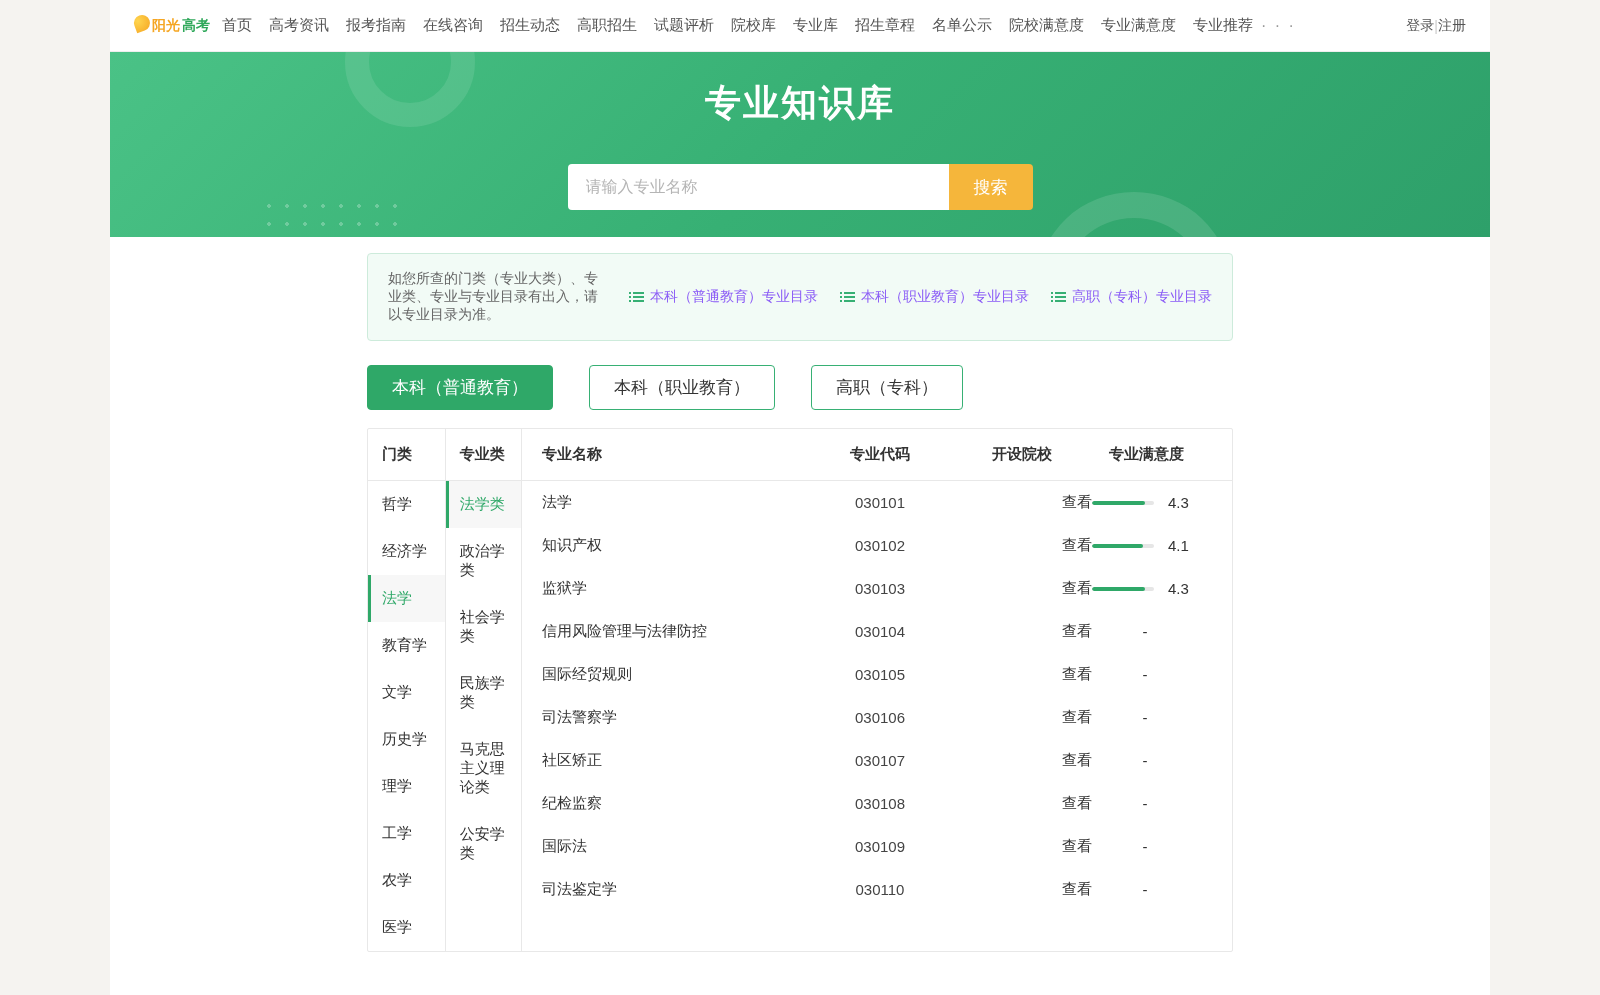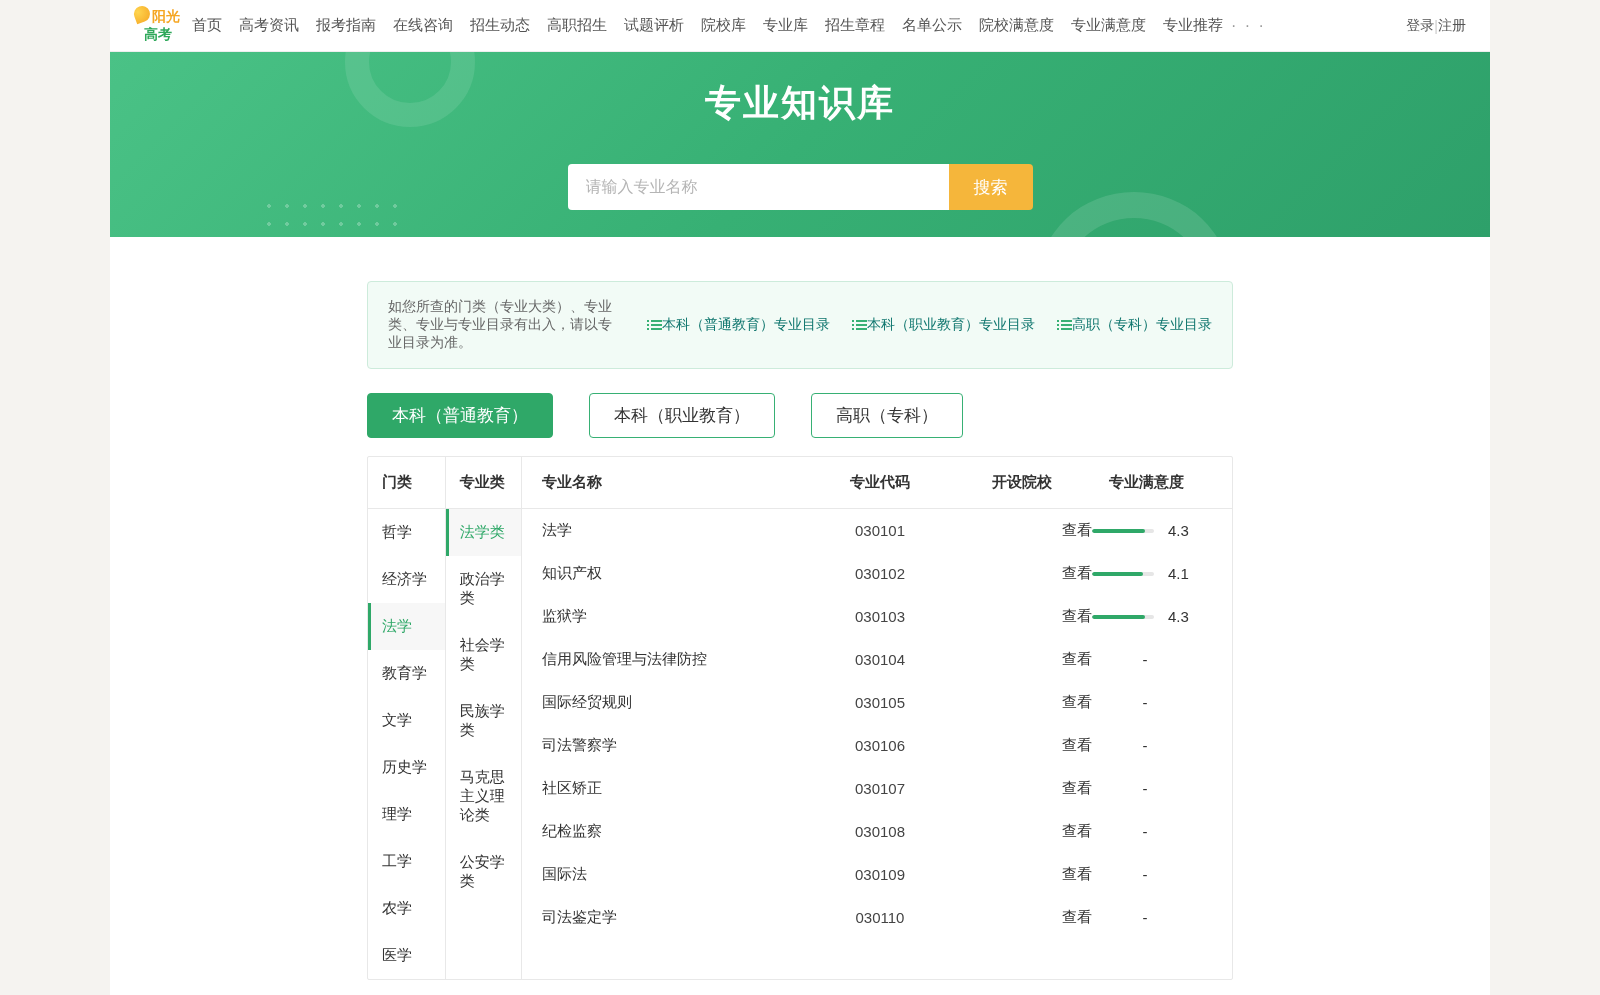--- a/index.html
+++ b/index.html
@@ -1,21 +1,21 @@
 <!DOCTYPE html>
 <html><head>
   <meta charset="utf-8">
   <style>
     * { margin: 0; padding: 0; box-sizing: border-box; }
     body { font-family: -apple-system, "Helvetica Neue", "PingFang SC", "Microsoft YaHei", sans-serif; background: #f5f3f0; color: #333; }
     .page-wrap { width: 1380px; margin: 0 auto; background: #fff; min-height: 100vh; }
     
     
     .topnav { display: flex; align-items: center; height: 52px; padding: 0 24px; background: #fff; border-bottom: 1px solid #eee; }
-    .logo { display: flex; align-items: center; margin-right: 12px; flex-direction: column; }
+    .logo { display: flex; align-items: center; margin-right: 12px; }
     .logo-mark { color: #f5a623; font-weight: bold; font-size: 14px; position: relative; padding-left: 18px; }
     .logo-mark::before { content: ""; position: absolute; left: 0; top: -2px; width: 16px; height: 16px; background: radial-gradient(circle at 30% 30%, #ffd54f, #f5a623); border-radius: 50% 50% 50% 0; transform: rotate(-20deg); }
     .logo-text { color: #2fa85a; font-weight: bold; font-size: 14px; margin-left: 2px; }
     .nav-items { display: flex; gap: 17px; font-size: 15px; color: #555; }
     .nav-item { cursor: pointer; white-space: nowrap; }
     .nav-more { color: #999; letter-spacing: 2px; cursor: pointer; margin-left: 8px; }
     .nav-spacer { flex: 1; }
     .auth { display: flex; align-items: center; font-size: 14px; color: #555; }
     .auth-sep { color: #ccc; }
     .auth-link { cursor: pointer; }
@@ -25,26 +25,26 @@
     .hero::before { content: ""; position: absolute; left: 150px; top: 145px; width: 140px; height: 60px; background: radial-gradient(circle, rgba(255,255,255,0.25) 2px, transparent 2px); background-size: 18px 18px; }
     .hero::after { content: ""; position: absolute; right: 260px; top: 140px; width: 140px; height: 130px; border: 26px solid rgba(255,255,255,0.12); border-radius: 50%; }
     .hero-ring2 { position: absolute; left: 235px; top: -55px; width: 130px; height: 130px; border: 24px solid rgba(255,255,255,0.10); border-radius: 50%; }
     .hero-title { color: #fff; font-size: 36px; font-weight: 600; letter-spacing: 2px; margin-bottom: 24px; }
     .search-wrap { display: flex; width: 465px; height: 46px; border-radius: 4px; overflow: hidden; z-index: 1; margin-top: 12px; }
     .search-input { flex: 1; border: none; padding: 0 18px; font-size: 16px; outline: none; background: #fff; color: #333; }
     .search-input::placeholder { color: #b5b5b5; }
     .search-btn { width: 84px; background: #f5b63b; color: #fff; border: none; font-size: 17px; cursor: pointer; }
     
     
-    .content { width: 866px; margin: 16px auto; padding-top: 28px; }
+    .content { width: 866px; margin: 0 auto; padding-top: 16px; }
     
     
     .notice { display: flex; align-items: center; border: 1px solid #cdebdb; background: #f2fbf6; border-radius: 4px; padding: 16px 20px; font-size: 14px; color: #555; gap: 26px; }
     .notice-text { flex: 1; color: #666; }
-    .catalog-link { display: flex; align-items: center; color: #0f766e; cursor: pointer; white-space: nowrap; justify-content: space-between; }
+    .catalog-link { display: flex; align-items: center; gap: 6px; color: #8b5cf6; cursor: pointer; white-space: nowrap; justify-content: space-between; }
     .list-icon { display: inline-flex; flex-direction: column; gap: 2px; }
     .list-icon span { display: block; width: 11px; height: 2px; background: #37b074; position: relative; }
     .list-icon span::before { content: ""; position: absolute; left: -4px; top: 0; width: 2px; height: 2px; background: #37b074; }
     
     
     .level-tabs { display: flex; gap: 36px; margin: 24px 0 18px; }
     .level-tab { padding: 10px 24px; border: 1px solid #37b074; border-radius: 4px; font-size: 17px; color: #333; background: #fff; cursor: pointer; }
     .level-tab.active { background: #2fa868; color: #fff; border-color: #2fa868; }
     
     

